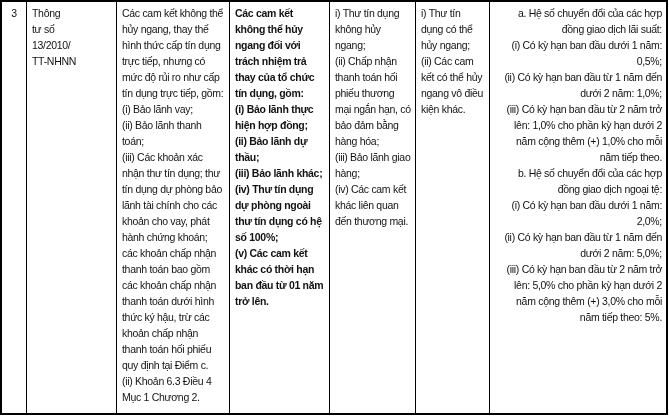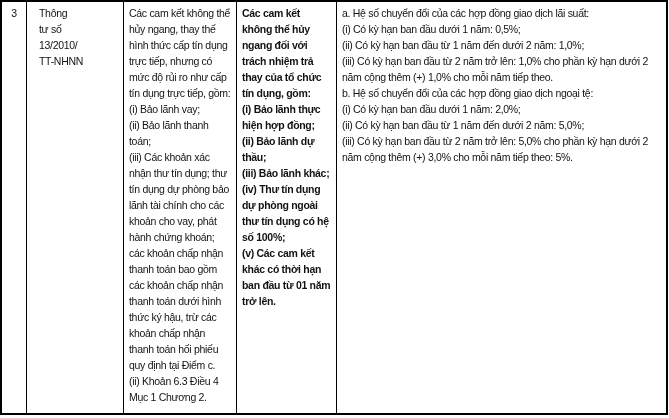--- a/index.html
+++ b/index.html
@@ -31,26 +31,26 @@
     padding: 3px 4px 0 5px;
     font-size: 10.5px;
     line-height: 16px;
     letter-spacing: -0.3px;
     color: #121212;
     white-space: pre-line;
     overflow: hidden;
   }
   .cell:last-child { border-right: none; }
   .c-num   { width: 25px;  text-align: center; padding-left: 2px; padding-right: 2px; }
-  .c-doc   { width: 90px; margin-left: 7px; }
+  .c-doc   { width: 90px; }
   .c-col3  { width: 113px; }
   .c-col4  { width: 100px; font-weight: bold; }
   .c-col5  { width: 86px; }
   .c-col6  { width: 74px; }
-  .c-col7  { flex: 1; }
+  .c-col7  { flex: 1; text-align: right; }
 </style>
 </head>
 <body>
 
 <div class="page">
   <div class="doc-table">
     <div class="cell c-num">3</div>
     <div class="cell c-doc">Thông
 tư số
 13/2010/
@@ -59,20 +59,26 @@
 (i) Bảo lãnh vay;
 (ii) Bảo lãnh thanh toán;
 (iii) Các khoản xác nhận thư tín dụng; thư tín dụng dự phòng bảo lãnh tài chính cho các khoản cho vay, phát hành chứng khoán; các khoản chấp nhận thanh toán bao gồm các khoản chấp nhận thanh toán dưới hình thức ký hậu, trừ các khoản chấp nhận thanh toán hối phiếu quy định tại Điểm c.
 (ii) Khoản 6.3 Điều 4 Mục 1 Chương 2.</div>
     <div class="cell c-col4">Các cam kết không thể hủy ngang đối với trách nhiệm trả thay của tổ chức tín dụng, gồm:
 (i) Bảo lãnh thực hiện hợp đồng;
 (ii) Bảo lãnh dự thầu;
 (iii) Bảo lãnh khác;
 (iv) Thư tín dụng dự phòng ngoài thư tín dụng có hệ số 100%;
 (v) Các cam kết khác có thời hạn ban đầu từ 01 năm trở lên.</div>
+    <div class="cell c-col5">i) Thư tín dụng không hủy ngang;
+(ii) Chấp nhận thanh toán hối phiếu thương mại ngắn hạn, có bảo đảm bằng hàng hóa;
+(iii) Bảo lãnh giao hàng;
+(iv) Các cam kết khác liên quan đến thương mại.</div>
+    <div class="cell c-col6">i) Thư tín dụng có thể hủy ngang;
+(ii) Các cam kết có thể hủy ngang vô điều kiện khác.</div>
     <div class="cell c-col7">a. Hệ số chuyển đổi của các hợp đồng giao dịch lãi suất:
 (i) Có kỳ hạn ban đầu dưới 1 năm: 0,5%;
 (ii) Có kỳ hạn ban đầu từ 1 năm đến dưới 2 năm: 1,0%;
 (iii) Có kỳ hạn ban đầu từ 2 năm trở lên: 1,0% cho phần kỳ hạn dưới 2 năm cộng thêm (+) 1,0% cho mỗi năm tiếp theo.
 b. Hệ số chuyển đổi của các hợp đồng giao dịch ngoại tệ:
 (i) Có kỳ hạn ban đầu dưới 1 năm: 2,0%;
 (ii) Có kỳ hạn ban đầu từ 1 năm đến dưới 2 năm: 5,0%;
 (iii) Có kỳ hạn ban đầu từ 2 năm trở lên: 5,0% cho phần kỳ hạn dưới 2 năm cộng thêm (+) 3,0% cho mỗi năm tiếp theo: 5%.</div>
   </div>
 </div>

